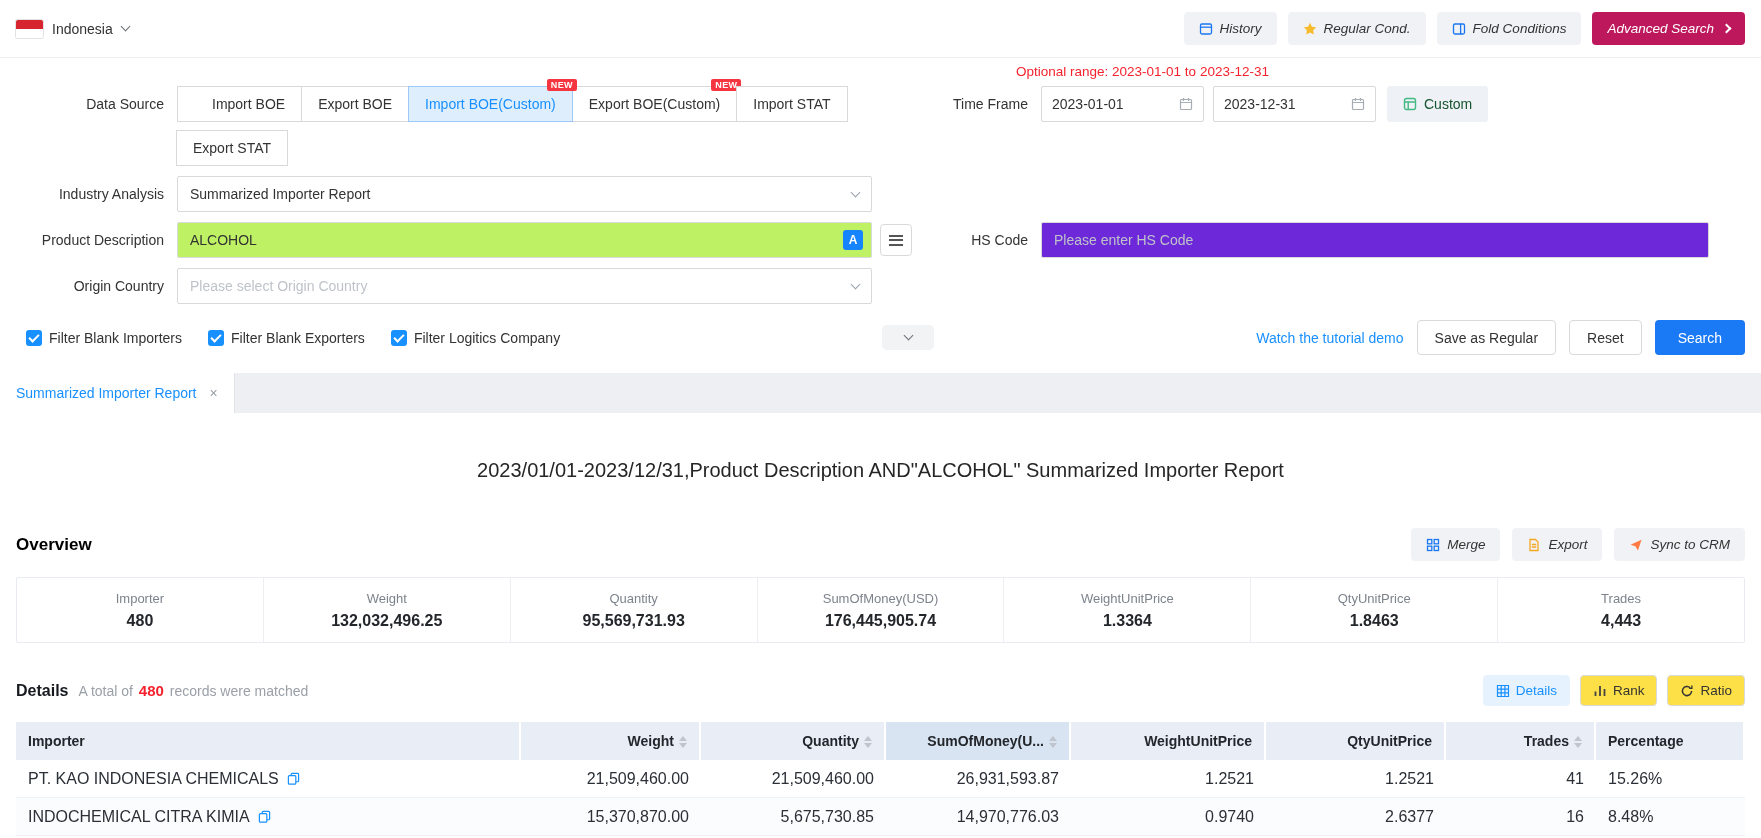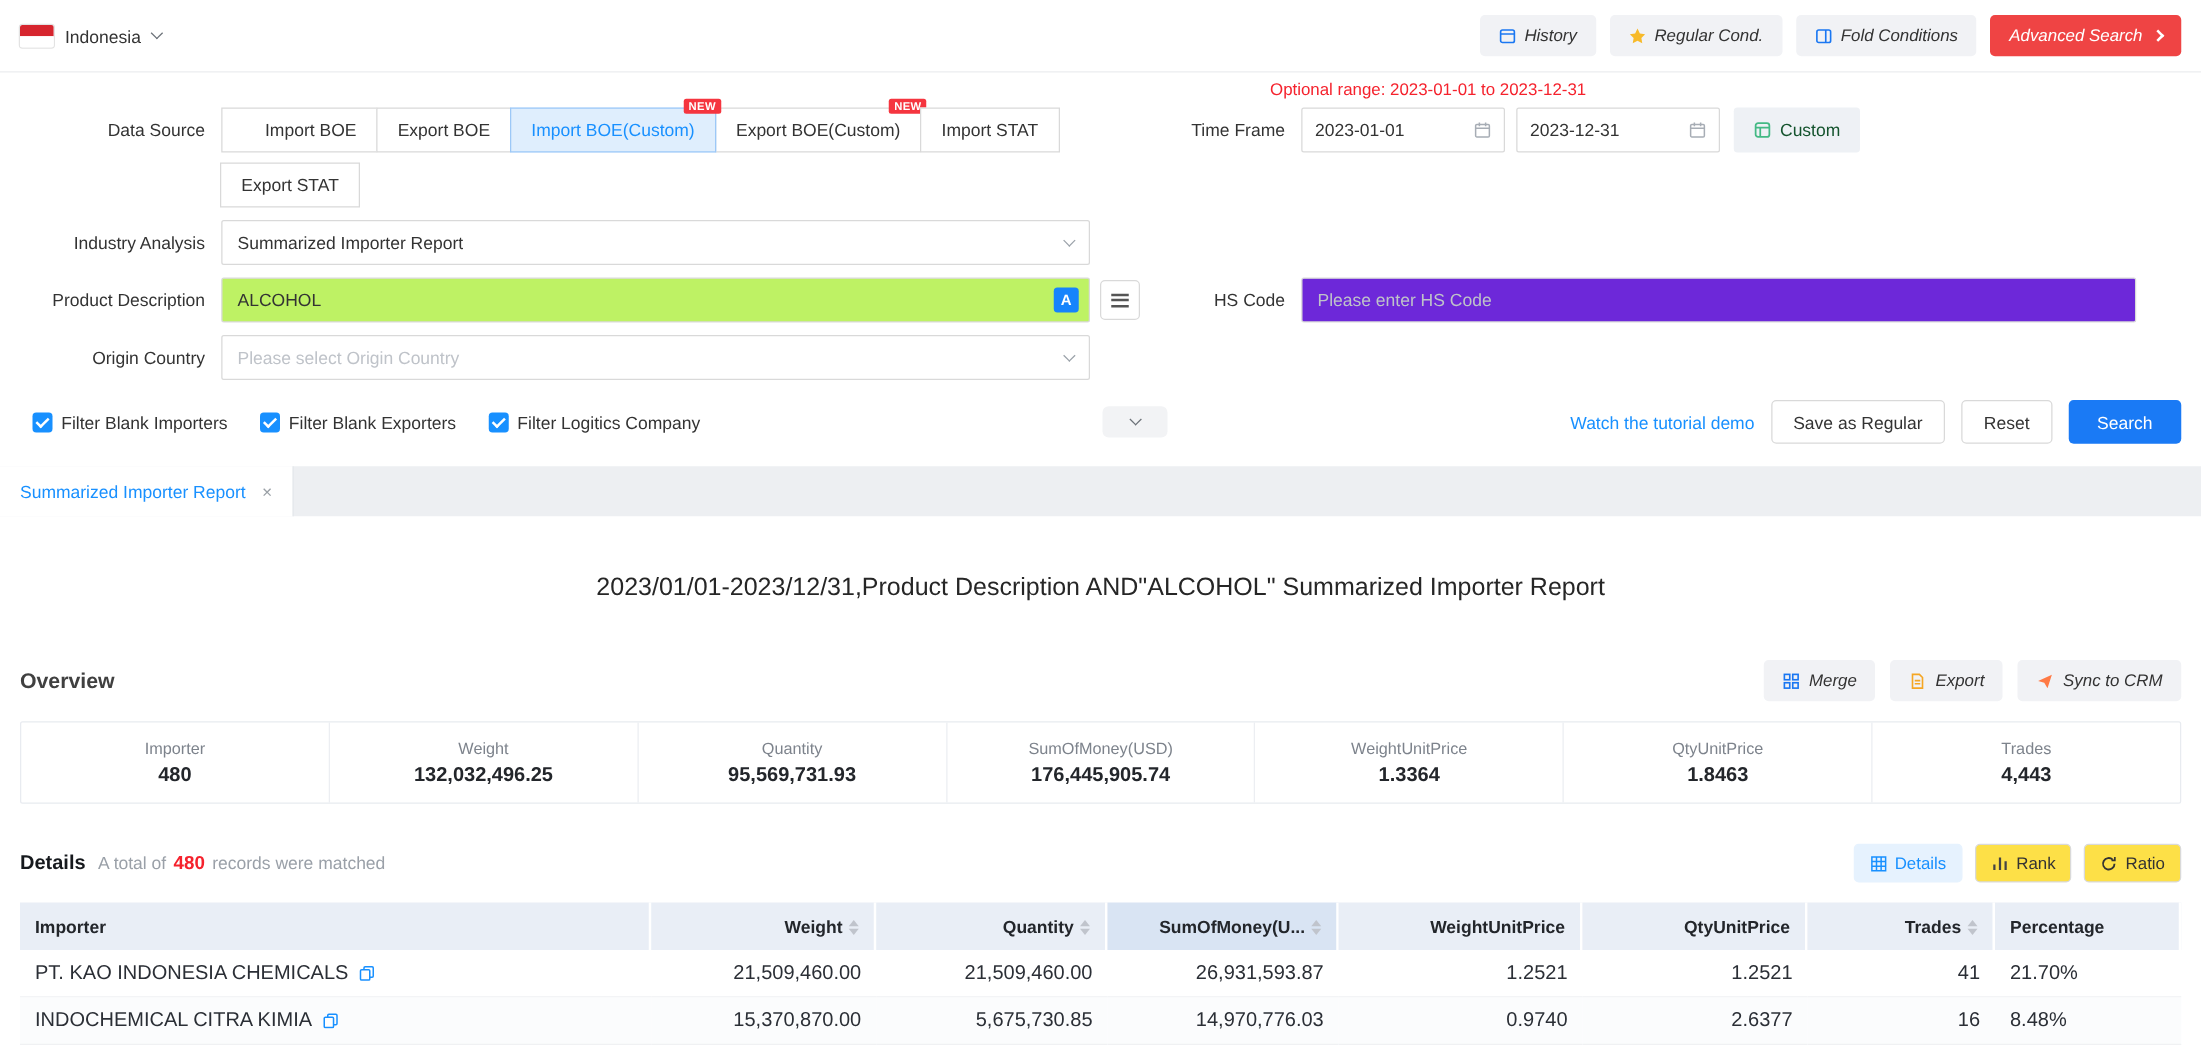--- a/index.html
+++ b/index.html
@@ -8,21 +8,21 @@
 
   
   .topbar { height:58px; display:flex; align-items:center; justify-content:space-between; padding:0 16px; border-bottom:1px solid #ebedf0; }
   .tb-left { display:flex; align-items:center; gap:9px; cursor:pointer; }
   .flag { width:27px; height:18px; border-radius:2px; overflow:hidden; box-shadow:0 0 0 1px #e3e3e3; }
   .flag .f-top { height:50%; background:#d6252e; }
   .flag .f-bot { height:50%; background:#fff; }
   .cdown { display:inline-block; width:7px; height:7px; border-right:1.5px solid #6b7178; border-bottom:1.5px solid #6b7178; transform:rotate(45deg); margin-top:-4px; }
   .tb-right { display:flex; align-items:center; gap:11px; }
   .gbtn { height:33px; display:inline-flex; align-items:center; gap:7px; padding:0 15px; background:#f1f2f5; border:none; border-radius:4px; font-size:13.5px; color:#333; cursor:pointer; font-family:inherit;font-style:italic; }
-  .btn-primary { background:#ef4444; color:#fff; }
+  .btn-primary { background:#be185d; color:#fff; }
   .caret-r { width:7px; height:7px; border-right:2px solid #fff; border-bottom:2px solid #fff; transform:rotate(-45deg); margin-left:2px; }
 
   
   .search-form { position:relative; padding:28px 16px 18px; }
   .frow { display:flex; align-items:flex-start; margin-bottom:10px; }
   .flabel { width:148px; min-width:148px; text-align:right; margin-right:13px; line-height:36px; color:#333; }
   .ds-tabs { display:flex; flex-wrap:wrap; width:695px; row-gap:8px; }
   .ds-tab { height:36px; line-height:34px; padding:0 16px; border:1px solid #d9d9d9; background:#fff; position:relative; margin-left:-1px; cursor:pointer; white-space:nowrap; }
   .ds-tab:first-child { margin-left:0;padding-left:34px; }
   .ds-tab.active { background:#dfeefd; color:#1890ff; border-color:#9cc8f7; z-index:1; }
@@ -58,21 +58,21 @@
   .btn-search { height:35px; padding:0 23px; background:#1a7af5; border:none; border-radius:4px; font-size:14px; color:#fff; cursor:pointer; font-family:inherit; }
 
   
   .tabstrip { height:40px; background:#edeff2; display:flex; align-items:stretch; }
   .rtab { background:#fff; display:flex; align-items:center; gap:13px; padding:0 16px; color:#1890ff; font-size:14px; border-right:1px solid #e0e3e7; cursor:pointer; }
   .rtab .x { color:#9aa0a6; font-size:14px; line-height:1; cursor:pointer; }
 
   
   .rtitle { text-align:center; margin-top:46px; font-size:20px; color:#262626; font-weight:500; }
   .ov-row { display:flex; align-items:center; justify-content:space-between; padding:0 16px; margin-top:46px; }
-  .ov-title { font-size:17px; font-weight:bold; color:#404040; }
+  .ov-title { font-size:17px; font-weight:bold; color:#000000; }
   .ov-actions { display:flex; gap:12px; }
   .stats { margin:16px 16px 0; border:1px solid #e8ebf0; border-radius:2px; display:flex; height:66px; }
   .stat { flex:1; display:flex; flex-direction:column; align-items:center; justify-content:center; gap:6px; border-left:1px solid #eceef2; }
   .stat:first-child { border-left:none; }
   .sl { font-size:13px; color:#7d838c; }
   .sv { font-size:16px; font-weight:bold; color:#23262b; }
 
   .details-row { display:flex; align-items:center; justify-content:space-between; padding:0 16px; margin-top:32px; }
   .d-left { display:flex; align-items:baseline; gap:10px; }
   .d-title { font-size:16px; font-weight:bold; color:#16191d; }
@@ -416,21 +416,21 @@
                   </svg>
                 </span>
               </span>
             </td>
           <td class="num">21,509,460.00</td>
           <td class="num">21,509,460.00</td>
           <td class="num">26,931,593.87</td>
           <td class="num">1.2521</td>
           <td class="num">1.2521</td>
           <td class="num">41</td>
-          <td>21.70%</td>
+          <td>15.26%</td>
         </tr>
         <tr>
           <td>
               <span class="imp-cell">
                 <span class="imp-name">INDOCHEMICAL CITRA KIMIA</span>
                 <span>
                   <svg width="13" height="13" viewBox="0 0 14 14" fill="none" stroke="#1890ff" stroke-width="1.3">
                     <rect x="4.5" y="1.5" width="8" height="9" rx="1"></rect>
                     <rect x="1.5" y="4" width="8" height="9" rx="1" fill="#fff"></rect>
                   </svg>

